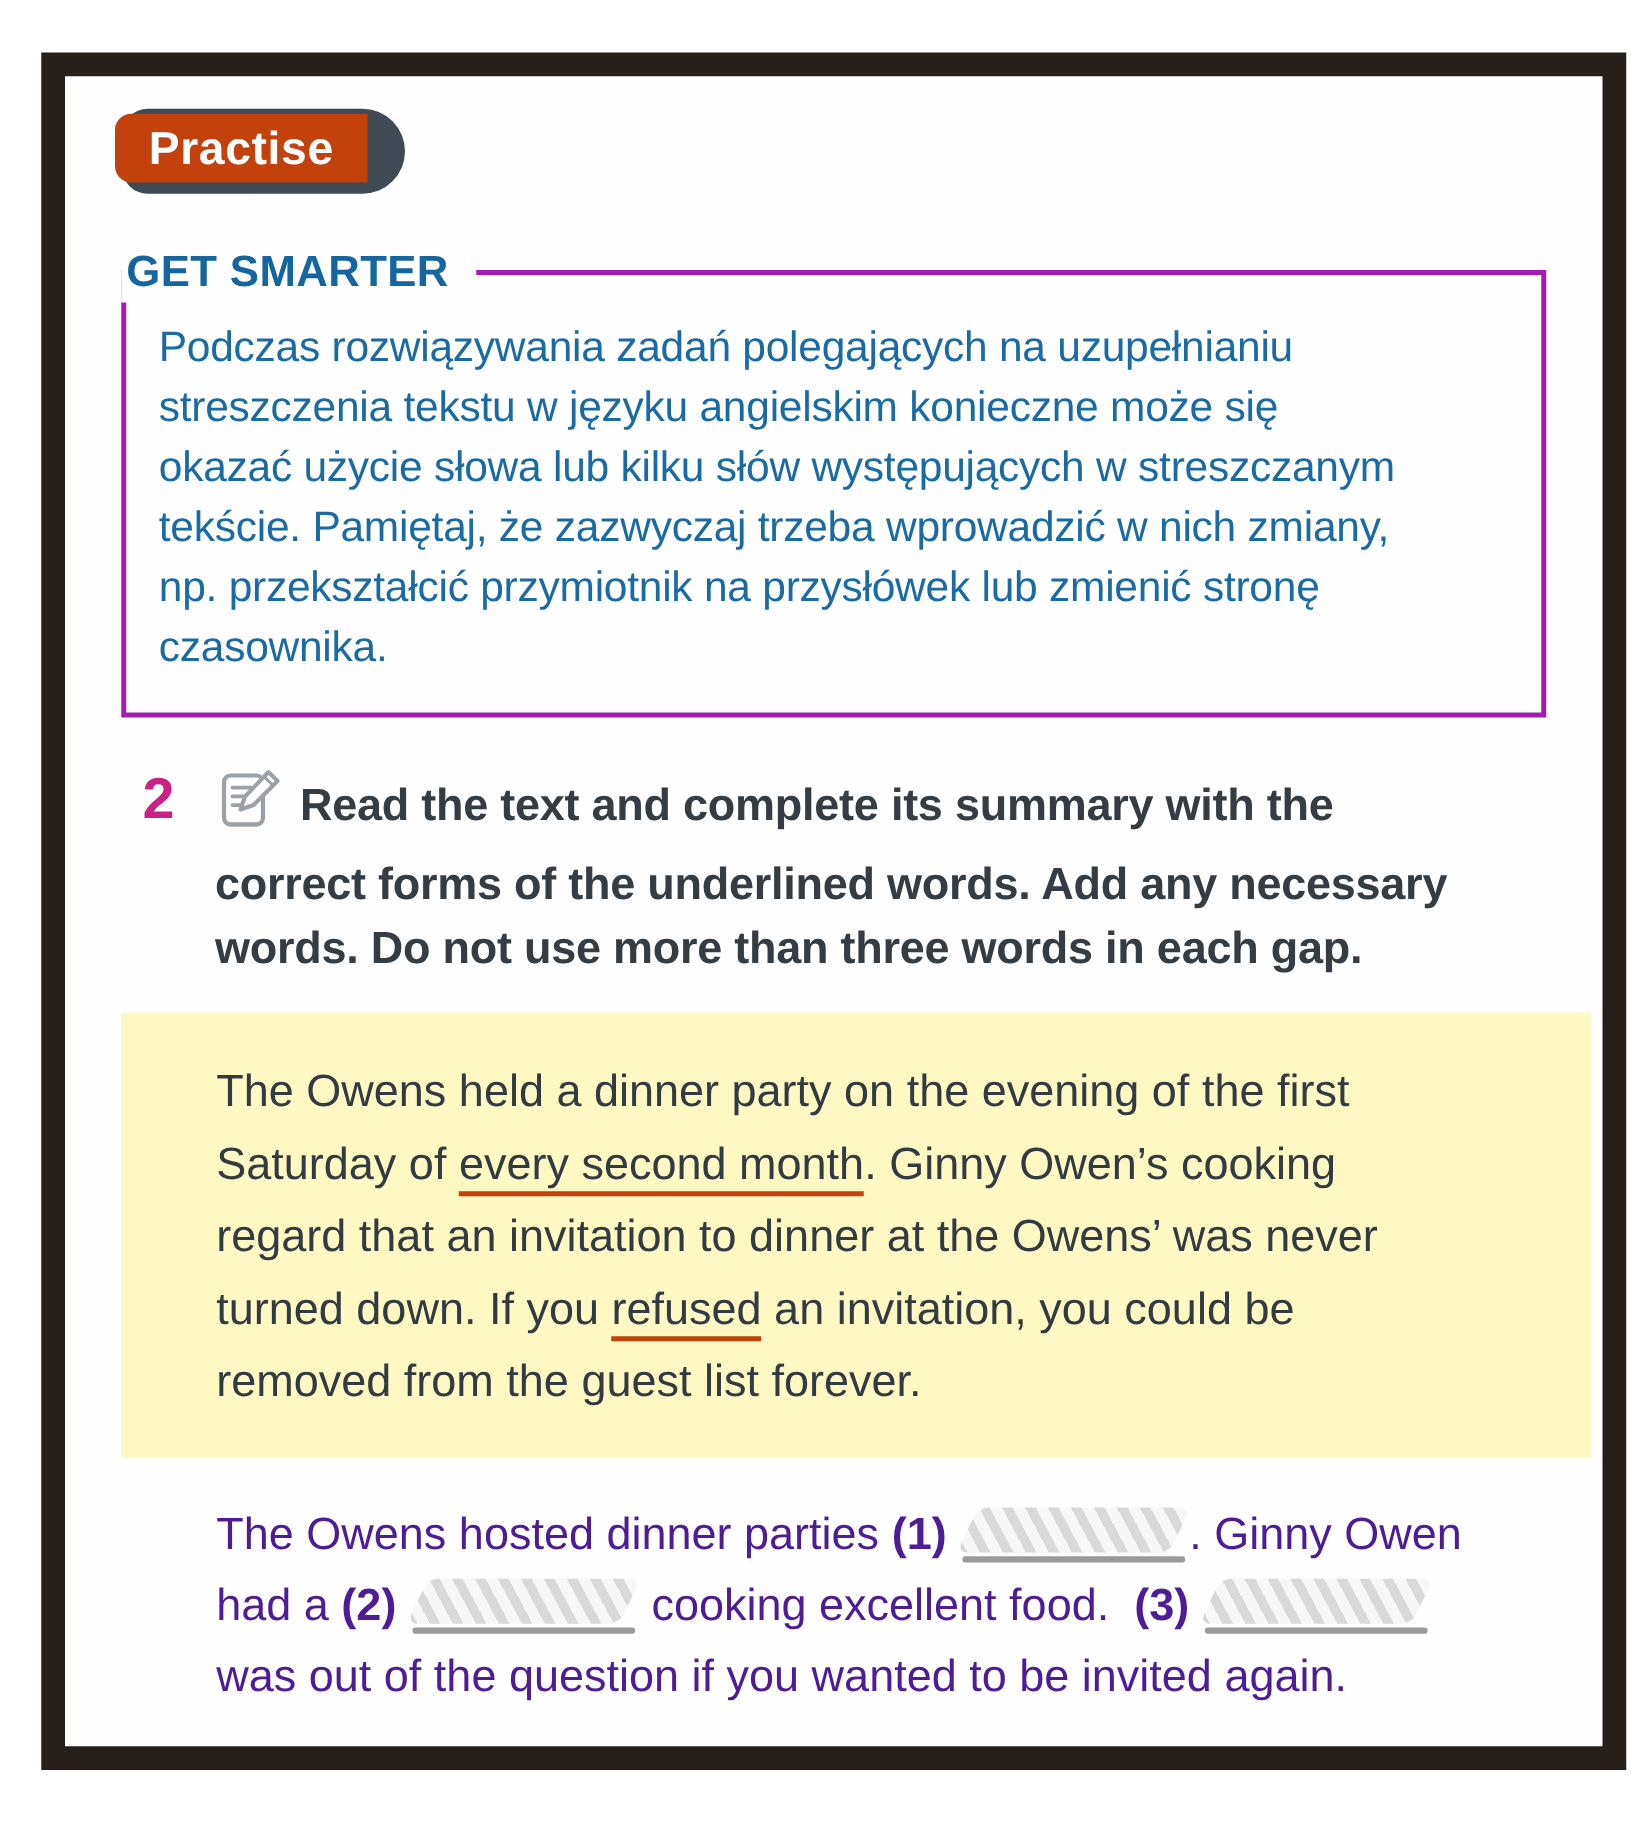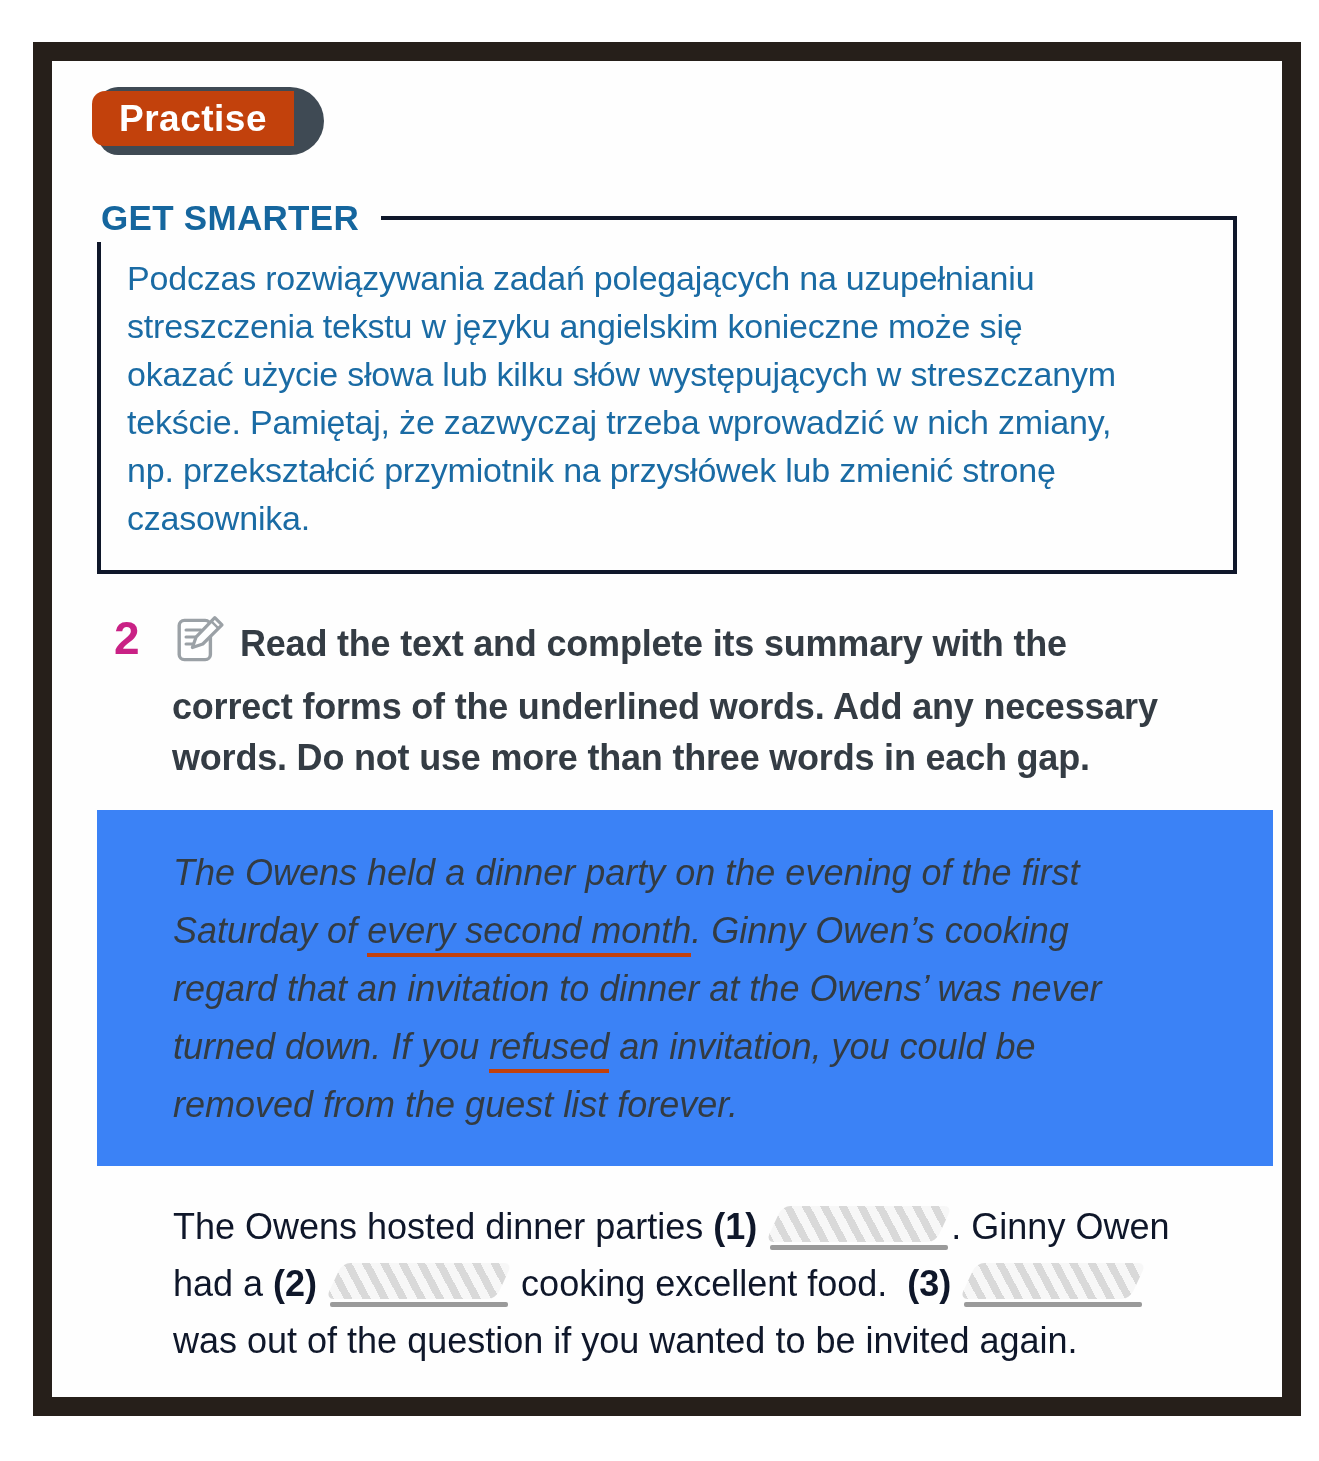--- a/index.html
+++ b/index.html
@@ -26,21 +26,21 @@
   .badge{
     position:relative;display:inline-block;background:#c2410c;color:#ffffff;
     font-weight:bold;font-size:37px;line-height:55px;padding:0 27px;
     border-radius:13px 0 0 13px;letter-spacing:0.5px;
   }
 
   
   .gs{margin:70px 0 0 5px;}
   .gs-box{
     position:relative;width:1140px;box-sizing:border-box;
-    border:4px solid #0f172a;padding:34px 22px 28px 26px;
+    border:4px solid #a21caf;padding:34px 22px 28px 26px;
   }
   .gs-label{
     position:absolute;top:-26px;left:-4px;background:#fefefe;
     padding:0 22px 0 4px;color:#15669e;font-size:35px;font-weight:bold;
     line-height:48px;letter-spacing:0.3px;
   }
   .gs-text{
     margin:0;font-size:34px;line-height:48px;color:#1a6ba4;
     white-space:pre-line;letter-spacing:-0.2px;
   }
@@ -54,31 +54,31 @@
   .ex-body{
     font-size:36px;font-weight:bold;color:#343c44;line-height:51px;
     width:1055px;margin-left:12px;
   }
   .ex-icon{display:inline-block;vertical-align:-12px;margin-right:12px;}
   .ex-text{white-space:pre-line;letter-spacing:-0.2px;}
 
   
   .reading{
     margin:27px 0 12px 5px;width:1176px;box-sizing:border-box;
-    background:#3b82f6;padding:34px 40px 32px 76px;
-    font-size:36px;line-height:58px;color:#333b42;font-style:italic;
+    background:#fef9c3;padding:34px 40px 32px 76px;
+    font-size:36px;line-height:58px;color:#333b42;
   }
   .line{white-space:pre;}
   .u{border-bottom:4px solid #c2410c;padding-bottom:2px;}
   .b{font-weight:bold;}
 
   
   .summary{
     margin:32px 0 0 81px;width:1135px;
-    font-size:36px;line-height:57px;color:#0f172a;
+    font-size:36px;line-height:57px;color:#4c1d95;
   }
   .gap{
     display:inline-block;position:relative;width:178px;height:45px;
     vertical-align:-11px;margin:0 3px;
   }
   .gap-stripes{
     position:absolute;left:4px;right:4px;top:1px;height:36px;border-radius:8px;
     background:repeating-linear-gradient(45deg,#d9d9d9 0 6px,#f7f7f7 6px 13px);
     transform:skewX(-25deg);
   }

